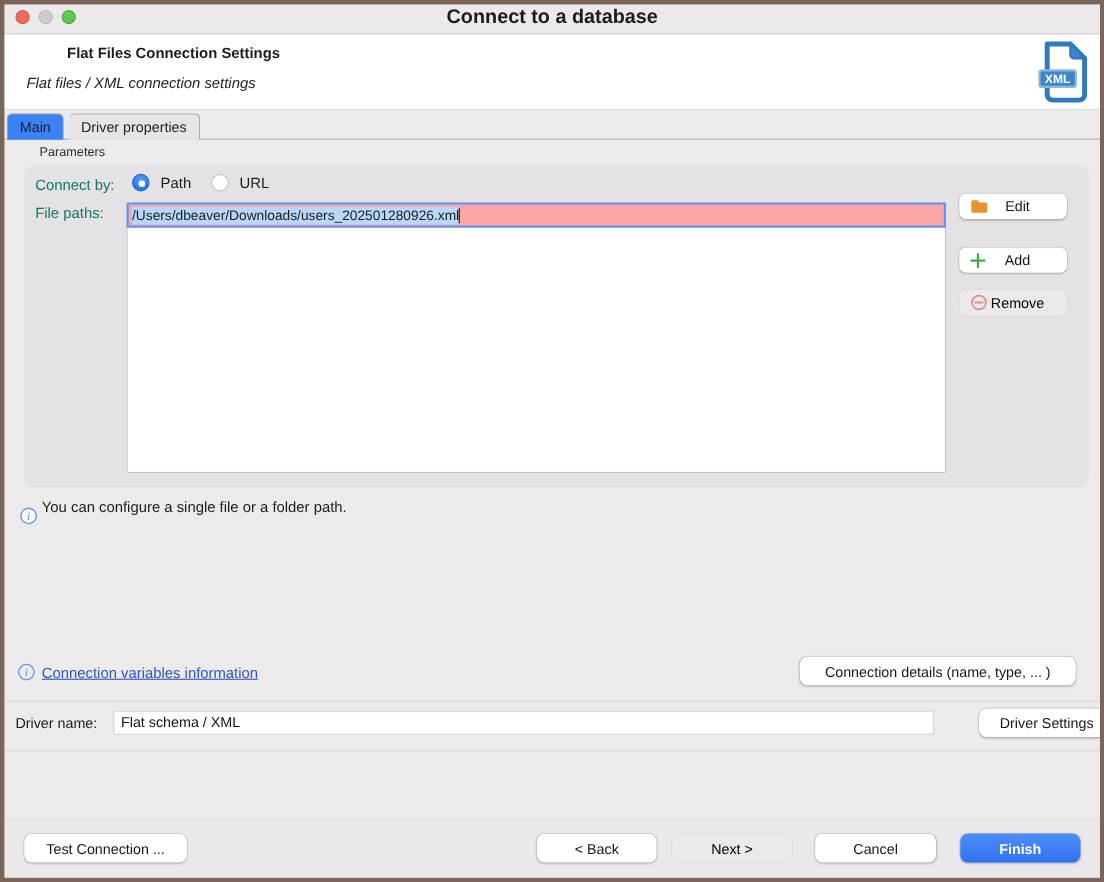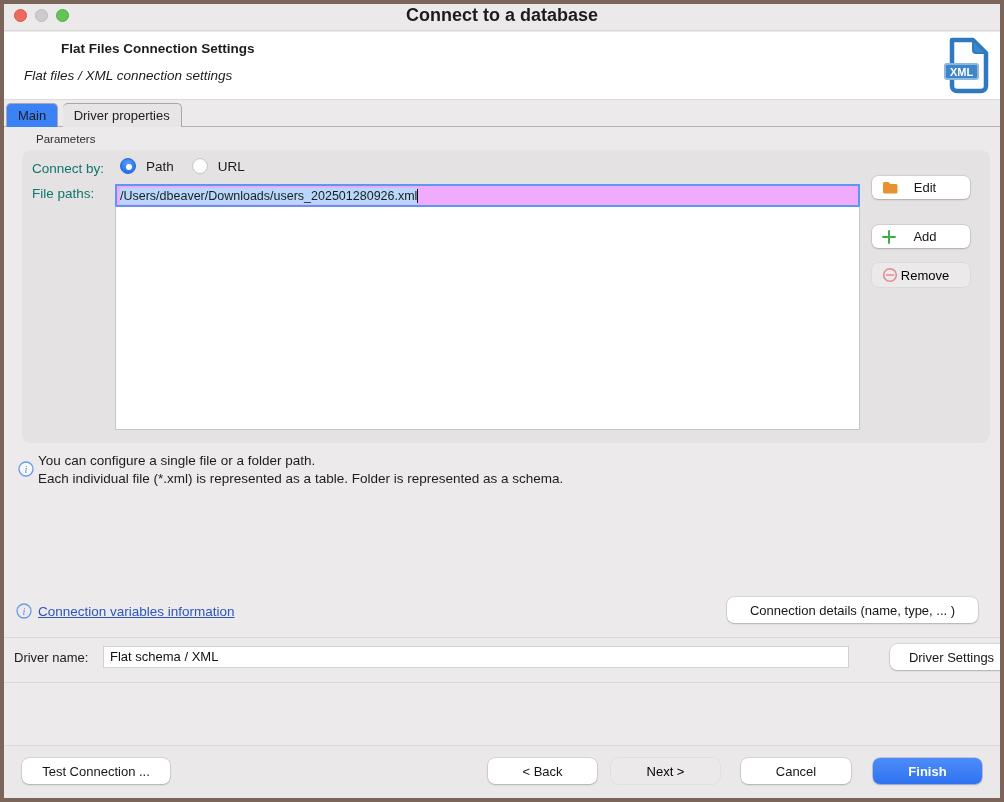--- a/index.html
+++ b/index.html
@@ -77,21 +77,21 @@
   }
   .radio.off { background:#fefefe; border:1px solid #c7c5c5; box-shadow:inset 0 1px 1px rgba(0,0,0,.04); }
   .radio-label { font-size:13.5px; margin-right:8px; }
 
   .file-list {
     position:absolute; left:115px; top:184px; width:745px; height:246px;
     background:#ffffff; border:1px solid #c6c4c4;
   }
   .file-input {
     position:absolute; left:-1px; top:-1px; right:-1px; height:23px;
-    background:#f0abfc; border:2px solid #5b97f3; border-radius:1px;
+    background:#fca5a5; border:2px solid #5b97f3; border-radius:1px;
     display:flex; align-items:center; padding-left:3px;
     font-size:12.5px; white-space:nowrap; overflow:hidden;
   }
   .sel-text { background:var(--selection-blue,#b9d7fb); padding:1px 0; }
   .caret { display:inline-block; width:1px; height:14px; background:#111; }
 
   
   .btn {
     position:absolute; height:23px; background:#ffffff; border:none;
     border-radius:6px; font-size:13px; color:#161616; cursor:pointer;
@@ -219,21 +219,20 @@
   </span>
   <span class="t">Remove</span>
 </button>
 
 <svg class="info-icon ii-1" viewBox="0 0 16 16">
   <circle cx="8" cy="8" r="7" fill="#f6faff" stroke="#6b9ae8" stroke-width="1.3"></circle>
   <text x="8" y="12" text-anchor="middle" font-family="Liberation Serif, serif" font-style="italic" font-size="10.5" fill="#5b8fe0">i</text>
 </svg>
 <div class="info-block">
   <div>You can configure a single file or a folder path.</div>
-  <div>Each individual file (*.xml) is represented as a table. Folder is represented as a schema.</div>
 </div>
 
 <svg class="info-icon ii-2" viewBox="0 0 16 16">
   <circle cx="8" cy="8" r="7" fill="none" stroke="#6b9ae8" stroke-width="1.3"></circle>
   <text x="8" y="12" text-anchor="middle" font-family="Liberation Serif, serif" font-style="italic" font-size="10.5" fill="#5b8fe0">i</text>
 </svg>
 <a class="link">Connection variables information</a>
 
 <button class="btn" id="btn-conn-details">Connection details (name, type, ... )</button>
 

